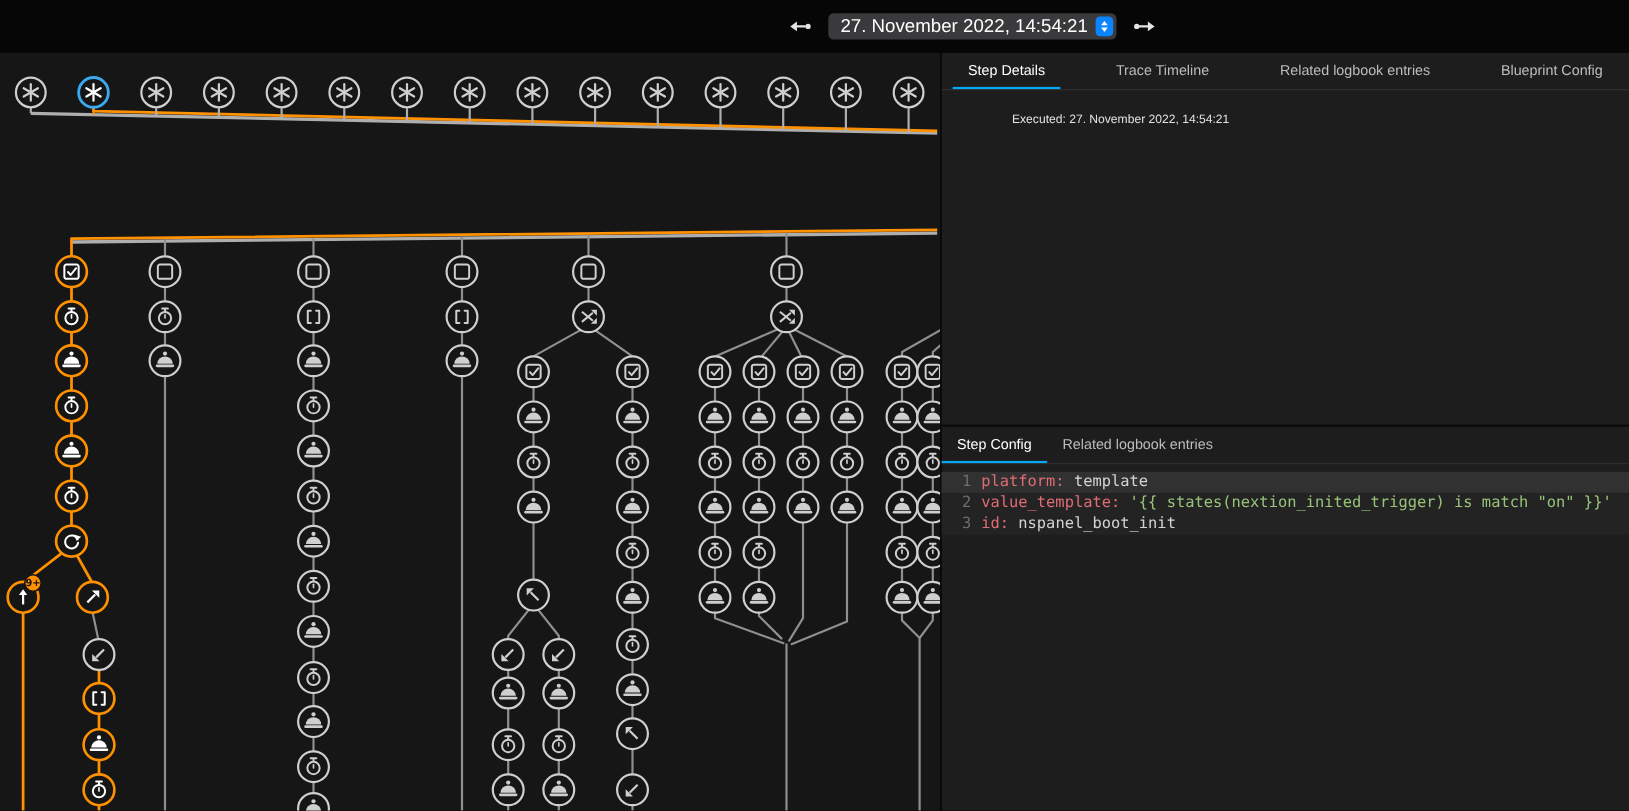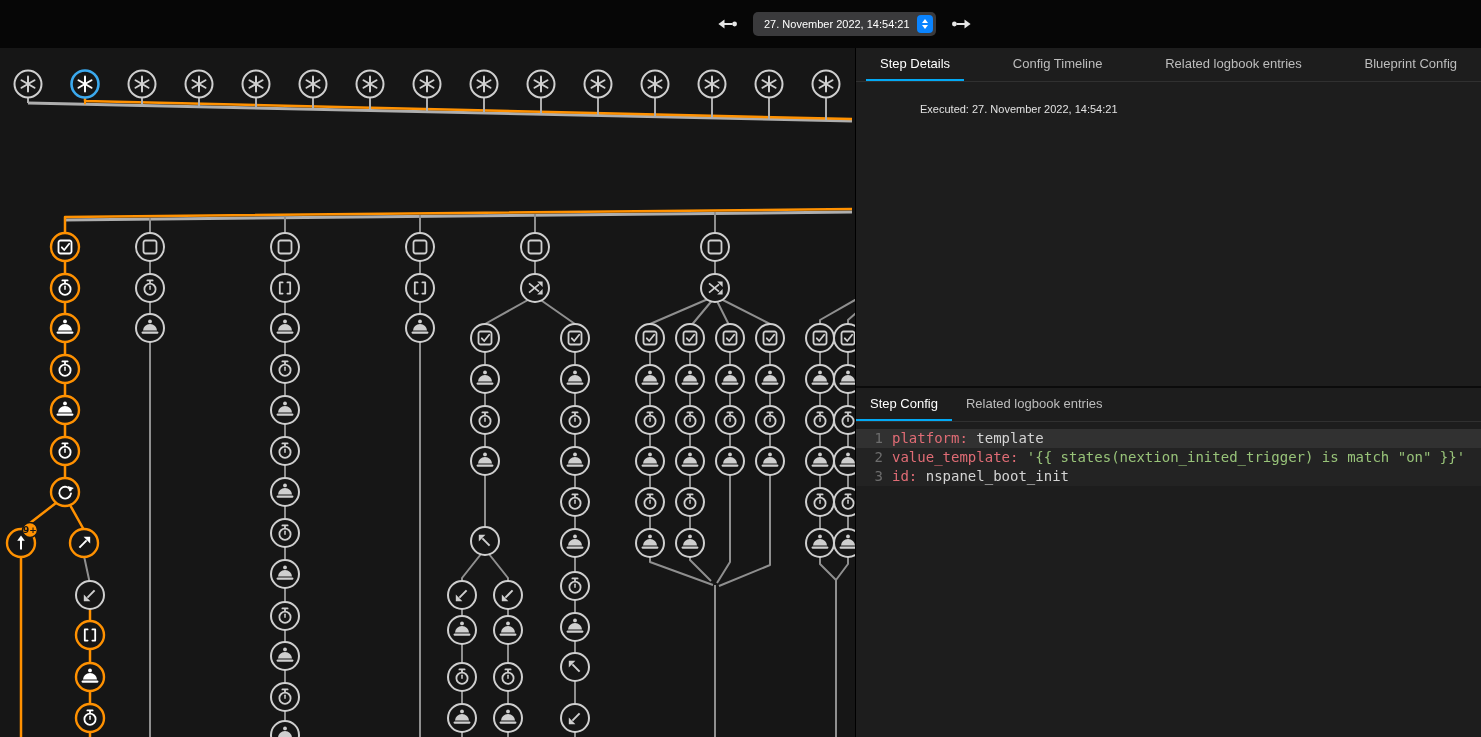--- a/index.html
+++ b/index.html
@@ -3,21 +3,21 @@
 <meta charset="utf-8">
 <style>
   html,body{margin:0;padding:0;background:#000;width:1481px;height:737px;overflow:hidden;
     font-family:"Liberation Sans",sans-serif;-webkit-font-smoothing:antialiased;}
 
   
   .topbar{position:absolute;left:0;top:0;width:1481px;height:48px;background:#060606;}
   .run-nav{position:absolute;left:714px;top:0;height:48px;display:flex;align-items:center;gap:13px;}
   .icon-btn{background:none;border:none;padding:2px;cursor:pointer;display:flex;align-items:center;}
   .run-select{display:flex;align-items:center;gap:7px;background:#3a3a3c;border-radius:5px;
-    padding:0 3px 0 11px;height:24px;font-size:11px;color:#fff;cursor:pointer;white-space:nowrap;}
+    padding:0 3px 0 11px;height:24px;font-size:17px;color:#fff;cursor:pointer;white-space:nowrap;}
   .stepper{width:16px;height:18px;background:#0a84ff;border-radius:4px;display:flex;flex-direction:column;
     align-items:center;justify-content:center;gap:1.5px;}
   .tri{width:0;height:0;border-left:3.5px solid transparent;border-right:3.5px solid transparent;}
   .tri.up{border-bottom:4px solid #fff;}
   .tri.down{border-top:4px solid #fff;}
 
   
   .graph-area{position:absolute;left:0;top:48px;width:855px;height:689px;background:#161616;overflow:hidden;}
 
   
@@ -768,21 +768,21 @@
         <text y="3" text-anchor="middle" font-size="9" font-weight="bold" fill="#141414" font-family="&quot;DejaVu Sans&quot;, sans-serif">9+</text>
       </g>
     </svg>
 </div>
 
 <div class="right-pane">
 
   <section class="panel-top">
     <div class="tabbar spread">
       <div class="tab active">Step Details</div>
-      <div class="tab">Config Timeline</div>
+      <div class="tab">Trace Timeline</div>
       <div class="tab">Related logbook entries</div>
       <div class="tab">Blueprint Config</div>
     </div>
     <div class="executed">Executed: 27. November 2022, 14:54:21</div>
   </section>
 
   <section class="panel-bottom">
     <div class="tabbar">
       <div class="tab active">Step Config</div>
       <div class="tab">Related logbook entries</div>

